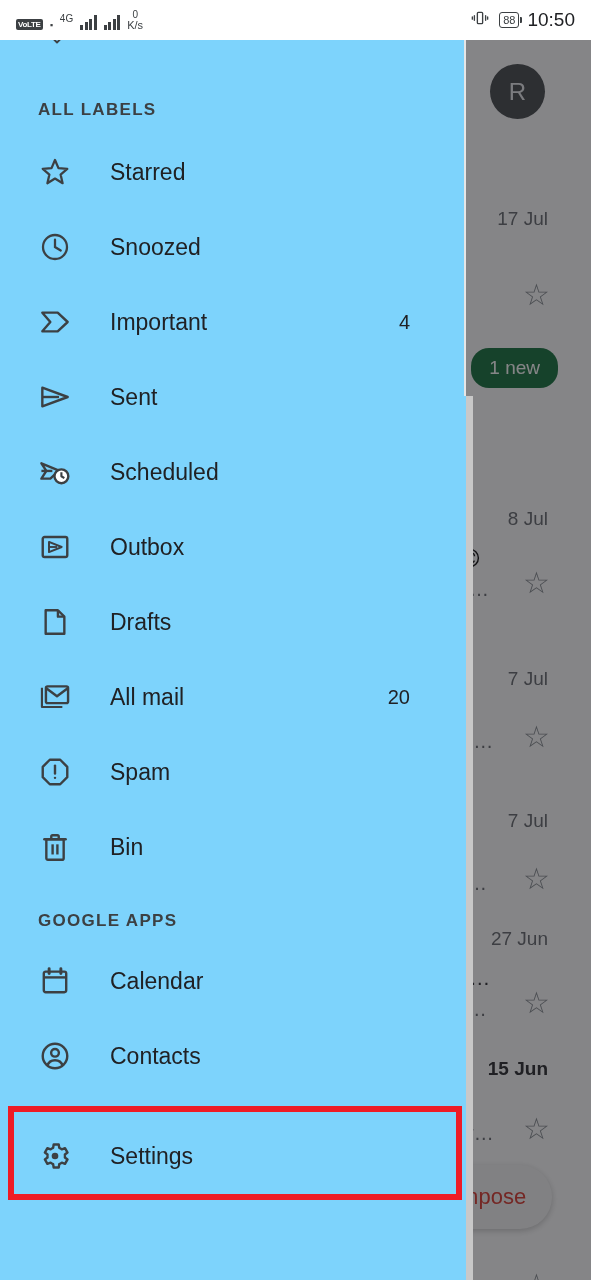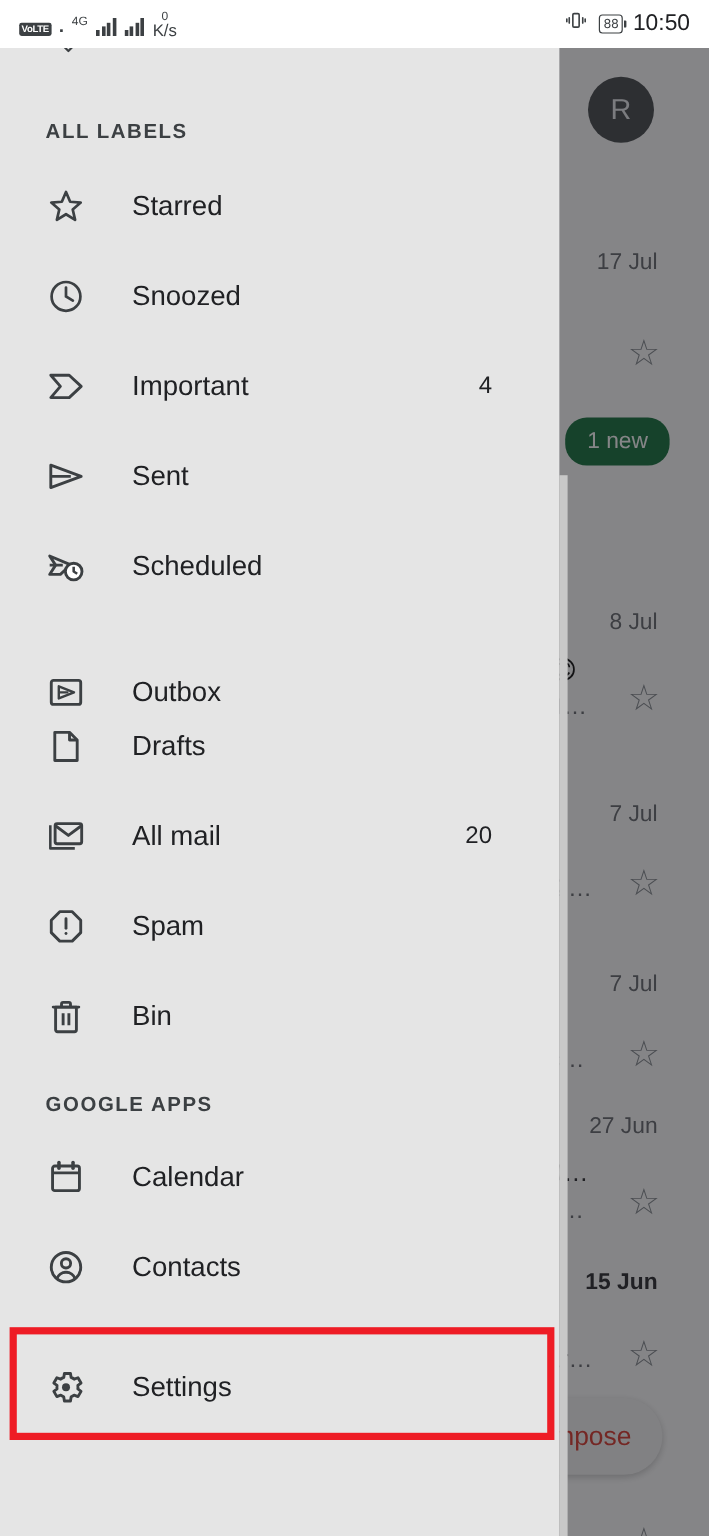--- a/index.html
+++ b/index.html
@@ -114,37 +114,37 @@
   .sb-tiny { font-size: 9px; color: #3c4043; line-height: 10px; }
   .sb-4g { font-size: 10px; color: #3c4043; line-height: 10px; margin-bottom: 6px; }
   .bars { display: inline-flex; align-items: flex-end; gap: 1.5px; height: 15px; }
   .bars i { display: block; width: 3px; background: #3c4043; }
   .bars i:nth-child(1) { height: 5px; }
   .bars i:nth-child(2) { height: 8px; }
   .bars i:nth-child(3) { height: 11px; }
   .bars i:nth-child(4) { height: 15px; }
   .kbs { display: flex; flex-direction: column; align-items: center; line-height: 10px; }
   .kbs b { font-size: 10px; font-weight: normal; color: #3c4043; }
-  .kbs s { font-size: 14px; text-decoration: none; color: #3c4043; }
+  .kbs s { font-size: 11px; text-decoration: none; color: #3c4043; }
   .sb-batt {
     border: 1.5px solid #3c4043; border-radius: 3px;
     font-size: 11px; padding: 0 3px; line-height: 14px; color: #3c4043;
     position: relative;
   }
   .sb-batt::after {
     content: ""; position: absolute; right: -4px; top: 4px;
     width: 2px; height: 6px; background: #3c4043; border-radius: 0 1px 1px 0;
   }
   .sb-time { font-size: 19px; color: #202124; }
 
   
   #drawer {
     position: absolute; top: 0; left: 0;
     width: 466px; height: 1280px;
-    background: #e5e5e5;
+    background: #7dd3fc;
     z-index: 40;
     overflow: hidden;
   }
   #drawer-scroll { position: absolute; top: 0; left: 0; width: 466px; height: 1280px; }
 
   .partial-row {
     position: absolute; top: 22px; left: 0; width: 466px; height: 40px;
     overflow: hidden;
   }
   .chev {
@@ -340,21 +340,21 @@
         <span class="nav-icon">
           <svg width="32" height="32" viewBox="0 0 24 24" fill="none" stroke="#3c4043" stroke-width="1.8" stroke-linejoin="round">
             <polygon points="2.5,5 21.5,12 2.5,19"></polygon>
             <line x1="2.5" y1="12" x2="15" y2="12"></line>
           </svg>
         </span>
         <span class="nav-label">Sent</span>
         <span class="nav-count"></span>
       </div>
 
-      <div class="nav-item" style="top:549px;">
+      <div class="nav-item" style="top:519px;">
         <span class="nav-icon">
           <svg width="32" height="32" viewBox="0 0 24 24" fill="none" stroke="#3c4043" stroke-width="1.8" stroke-linejoin="round">
             <rect x="2.8" y="4.5" width="18.4" height="15" rx="1.4"></rect>
             <polygon points="7.5,8.2 17,12 7.5,15.8" stroke-width="1.5"></polygon>
             <line x1="7.5" y1="12" x2="13.5" y2="12" stroke-width="1.4"></line>
           </svg>
         </span>
         <span class="nav-label">Outbox</span>
         <span class="nav-count"></span>
       </div>

